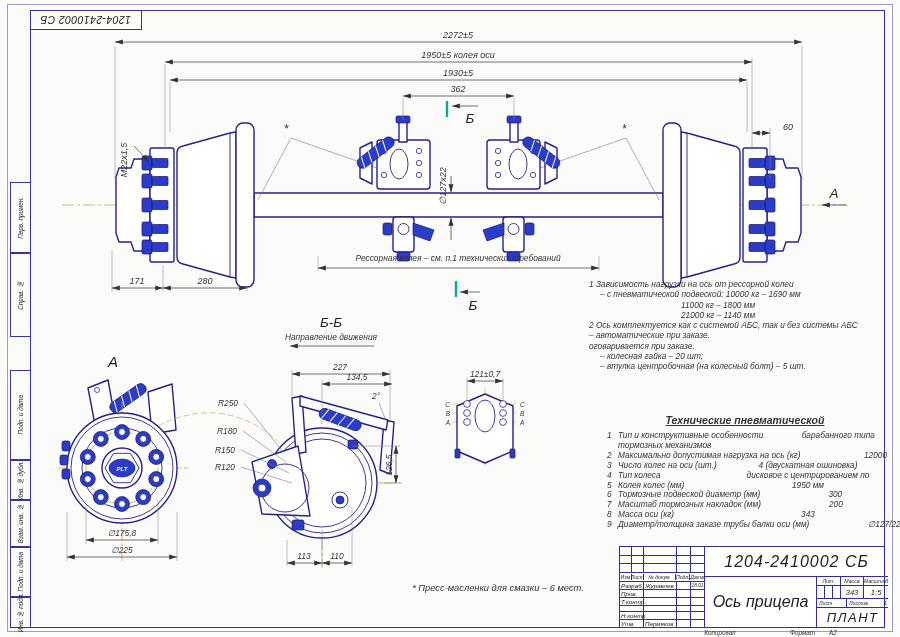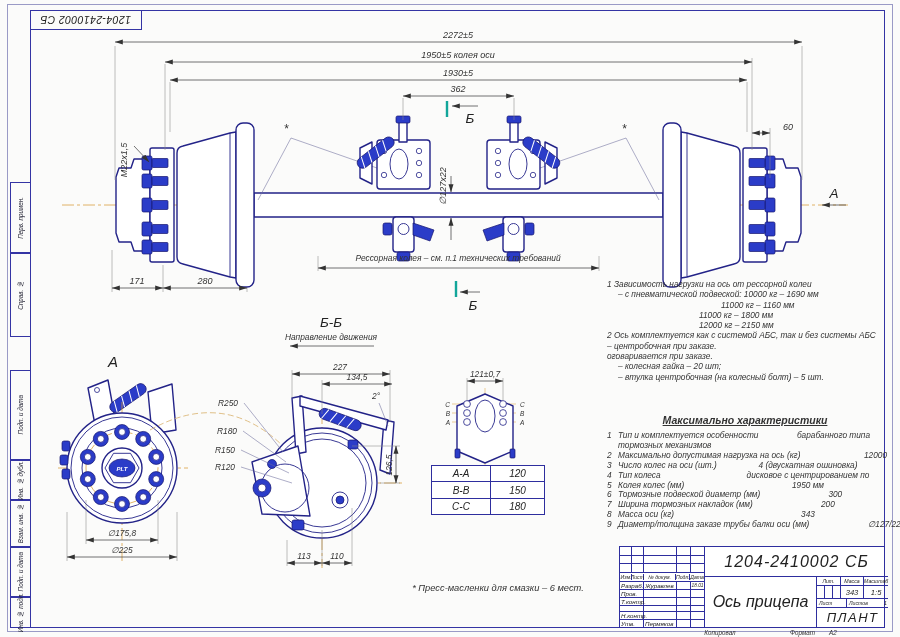--- a/index.html
+++ b/index.html
@@ -28,21 +28,21 @@
   .cl2{stroke:#d8b06a;stroke-width:.8;fill:none;stroke-dasharray:6 3}
   .cl3{stroke:#d89c35;stroke-width:.5;fill:none;stroke-dasharray:8 2 2 2}
   .teal{stroke:#12a69a;stroke-width:2.4}
   .dt{font-size:9px;text-anchor:middle}
   .dts{font-size:8.4px;text-anchor:middle}
   .dtb{font-size:13.5px;fill:#222;text-anchor:middle}
   .star{font-size:12px;text-anchor:middle}
   .logo{font-size:6px;font-weight:700;fill:#fff;text-anchor:middle;font-style:italic}
   .hlab{font-size:6.5px}
   
-  .reqs{position:absolute;left:607px;top:279px;width:276px;color:#333;font-style:italic;font-size:8.3px;line-height:10.3px}
+  .reqs{position:absolute;left:589px;top:279px;width:276px;color:#333;font-style:italic;font-size:8.3px;line-height:10.3px}
   .reqs div{white-space:nowrap}
   .p1{padding-left:11px}.p2{padding-left:114px}.p3{padding-left:92px}
   .specs{position:absolute;left:607px;top:414px;width:276px;color:#333;font-style:italic}
   .specs-title{text-align:center;font-size:10.5px;font-weight:700;text-decoration:underline;margin-bottom:5px}
   .srow{display:flex;font-size:8.3px;line-height:9.9px}
   .sn{width:11px;flex:none}
   .sname{flex:1;white-space:nowrap}
   .sval{width:150px;flex:none;text-align:center;white-space:nowrap}
   .note{position:absolute;left:368px;top:583px;width:260px;text-align:center;font-style:italic;font-size:9.3px;color:#333}
   
@@ -380,35 +380,34 @@
       <line class="ext" x1="467" y1="378" x2="467" y2="400"></line>
         <line class="ext" x1="503" y1="378" x2="503" y2="400"></line>
       <line class="dim" x1="467" y1="381" x2="503" y2="381" marker-start="url(#ar)" marker-end="url(#ar)"></line>
       <text class="dts" x="485" y="377">121±0,7</text>
     </g>
   </svg>
 
   <div class="reqs">
     <div>1 Зависимость нагрузки на ось от рессорной колеи</div>
     <div class="p1">– с пневматической подвеской:  10000 кг – 1690 мм</div>
-    <div class="p2">11000 кг – 1160 мм</div>
     <div class="p3">11000 кг – 1800 мм</div>
-    <div class="p3">12000 кг – 2150 мм</div>
+    <div class="p3">21000 кг – 1140 мм</div>
     <div>2 Ось комплектуется как с системой АБС, так и без системы АБС</div>
-    <div>– центробочная при заказе.</div>
+    <div>– автоматические при заказе.</div>
     <div>оговаривается при заказе.</div>
     <div class="p1">– колесная гайка – 20 шт;</div>
     <div class="p1">– втулка центробочная (на колесный болт) – 5 шт.</div>
   </div>
 
   <div class="specs">
-    <div class="specs-title">Максимально характеристики</div>
+    <div class="specs-title">Технические пневматической</div>
     <div class="srow">
         <span class="sn">1</span>
-        <span class="sname">Тип и комплектуется особенности</span>
+        <span class="sname">Тип и конструктивные особенности</span>
         <span class="sval">барабанного типа</span>
       </div>
     <div class="srow">
         <span class="sn"></span>
         <span class="sname">тормозных механизмов</span>
         <span class="sval"></span>
       </div>
     <div class="srow">
         <span class="sn">2</span>
         <span class="sname">Максимально допустимая нагрузка на ось (кг)</span>
@@ -429,51 +428,37 @@
         <span class="sname">Колея колес (мм)</span>
         <span class="sval">1950 мм</span>
       </div>
     <div class="srow">
         <span class="sn">6</span>
         <span class="sname">Тормозные подвеской диаметр (мм)</span>
         <span class="sval">300</span>
       </div>
     <div class="srow">
         <span class="sn">7</span>
-        <span class="sname">Ширина тормозных накладок (мм)</span>
+        <span class="sname">Масштаб тормозных накладок (мм)</span>
         <span class="sval">200</span>
       </div>
     <div class="srow">
         <span class="sn">8</span>
         <span class="sname">Масса оси (кг)</span>
         <span class="sval">343</span>
       </div>
     <div class="srow">
         <span class="sn">9</span>
         <span class="sname">Диаметр/толщина заказе трубы балки оси (мм)</span>
         <span class="sval">∅127/22</span>
       </div>
   </div>
 
   <div class="note">* Пресс-масленки для смазки – 6 мест.</div>
 
-  <div class="sec-table">
-    <div class="strow">
-        <div class="stc1">А-А</div>
-        <div class="stc2">120</div>
-      </div>
-    <div class="strow">
-        <div class="stc1">В-В</div>
-        <div class="stc2">150</div>
-      </div>
-    <div class="strow">
-        <div class="stc1">С-С</div>
-        <div class="stc2">180</div>
-      </div>
-  </div>
 
   <div class="tb">
     <div class="tb-left">
       <div class="tb-chg">
         <div class="r">
             <div class="cc c1"></div>
             <div class="cc c2"></div>
             <div class="cc c3"></div>
             <div class="cc c4"></div>
             <div class="c5"></div>

